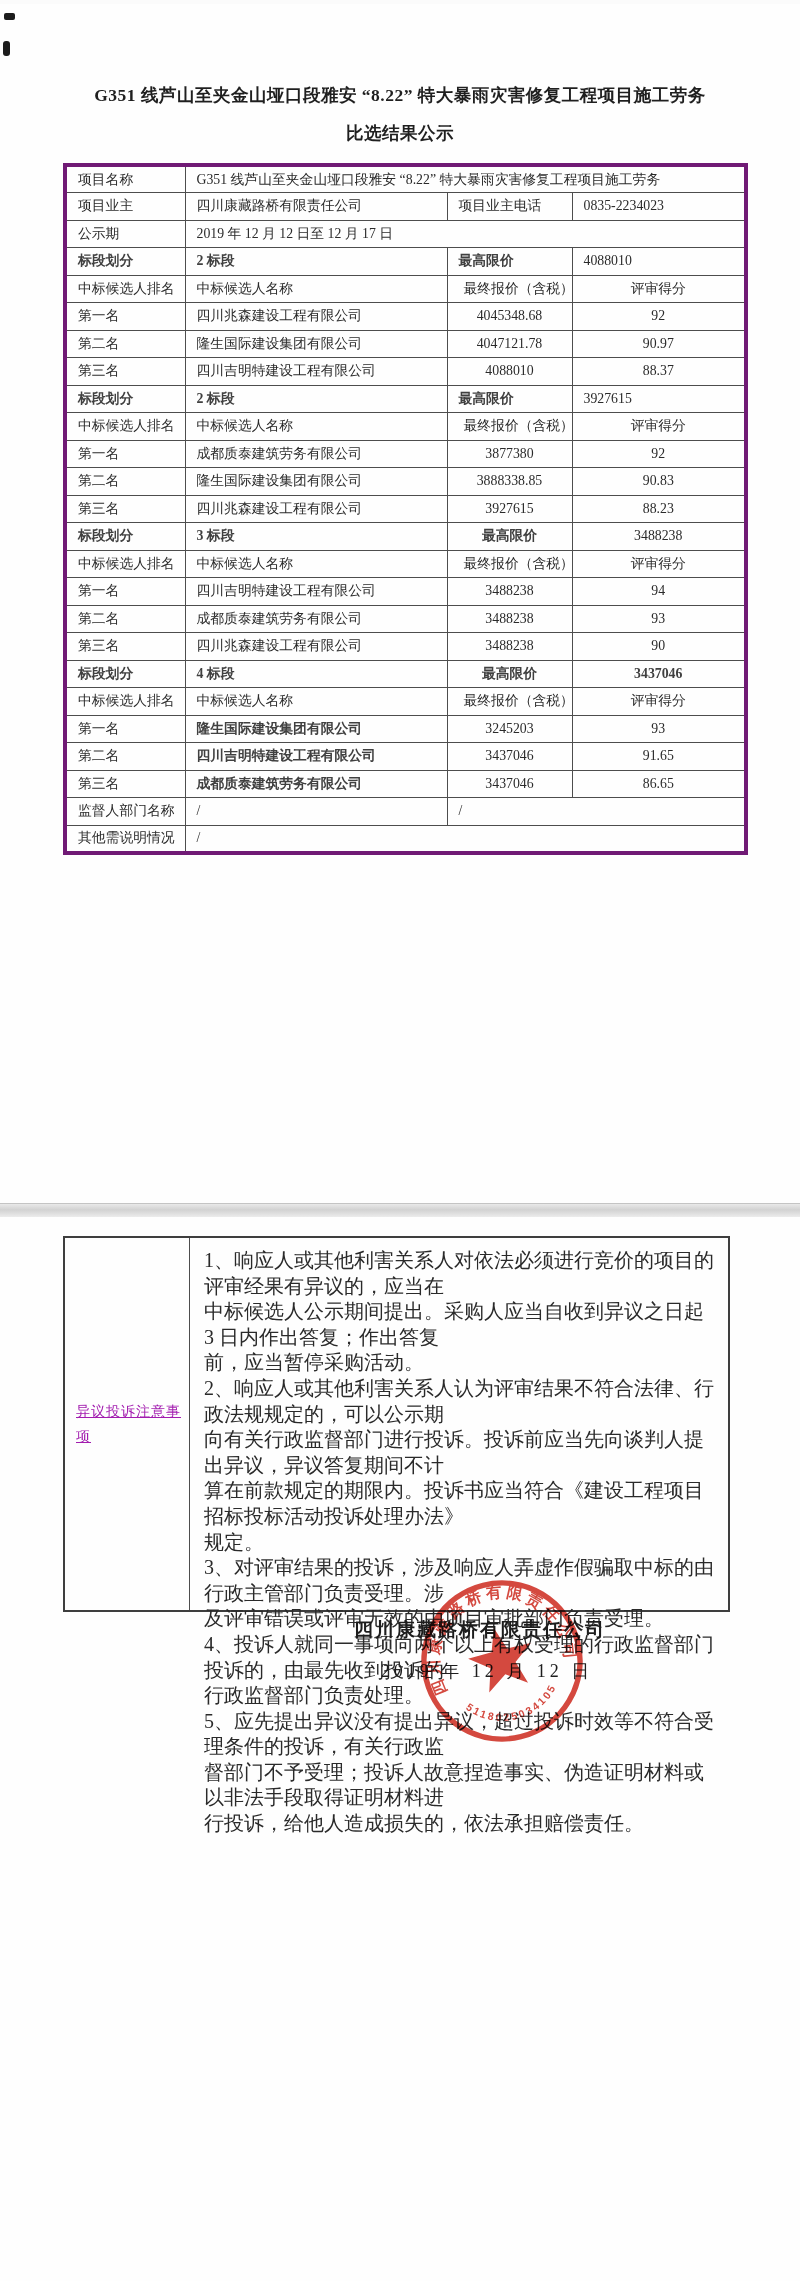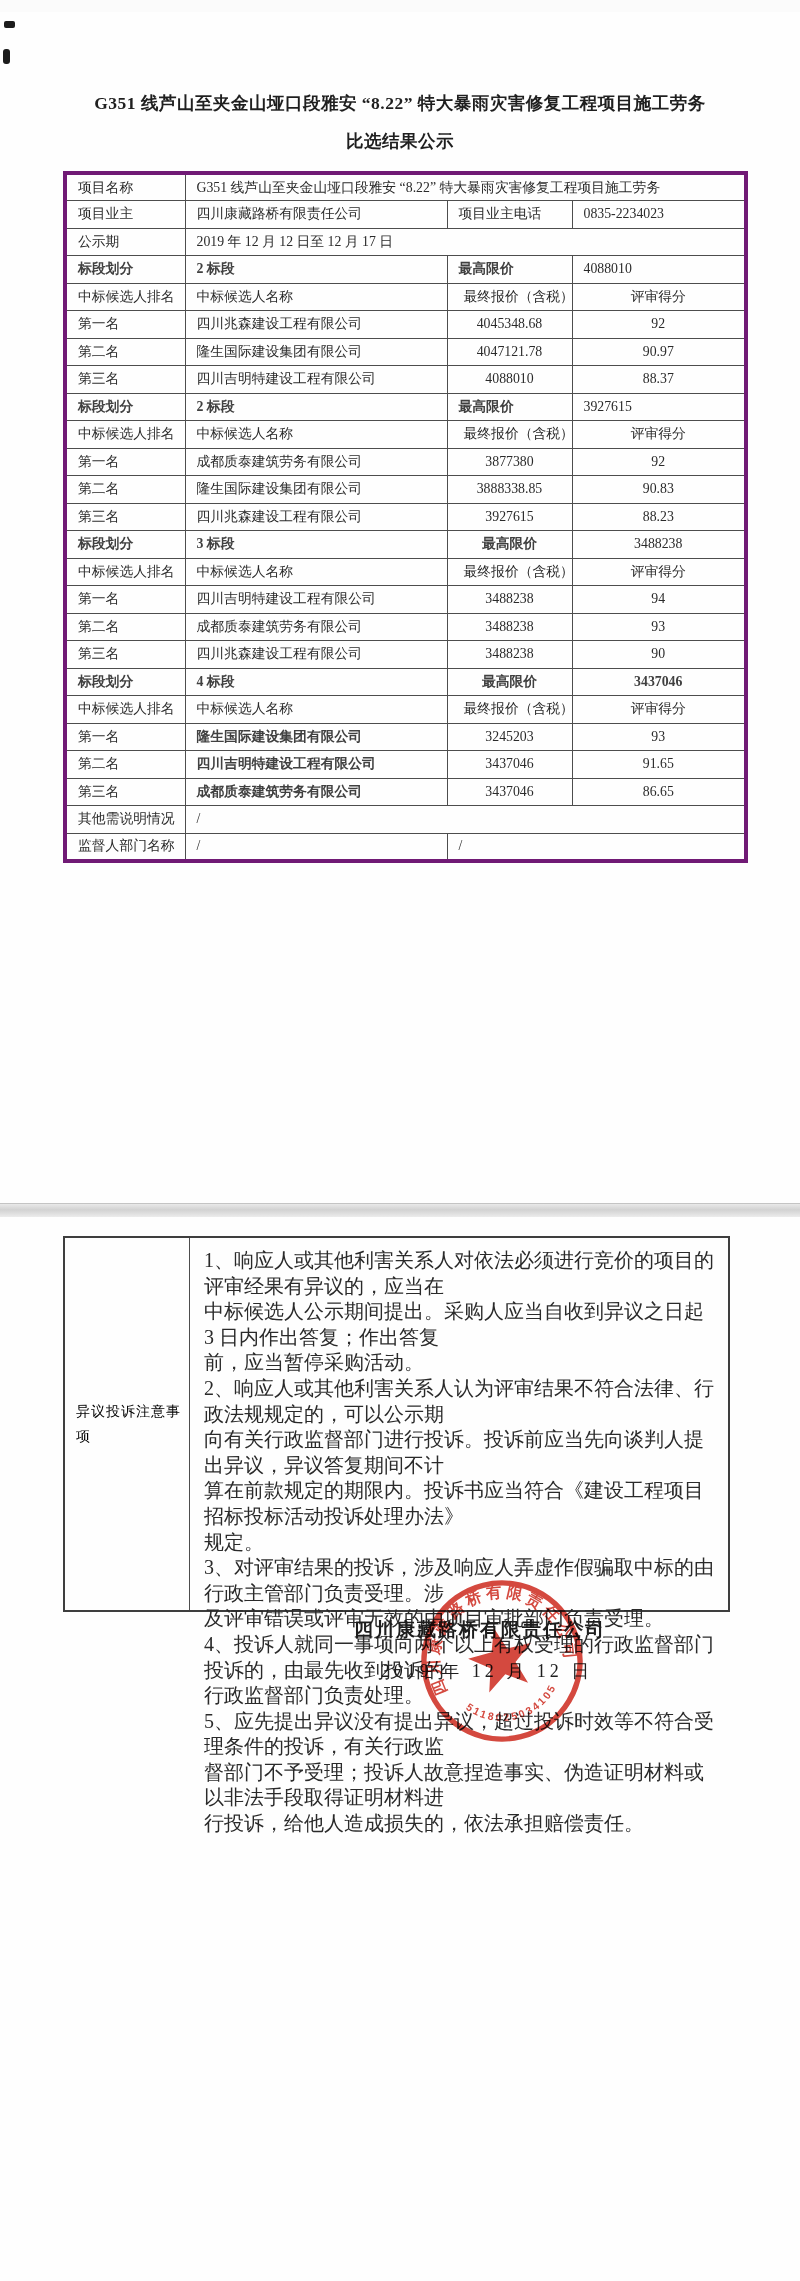--- a/index.html
+++ b/index.html
@@ -6,21 +6,21 @@
   html,body { width:800px; }
   body {
     position: relative;
     width: 800px; height: 2281px;
     background: #fbfbfb;
     font-family: "Liberation Serif", "DejaVu Serif", serif;
     color: #2b2b2b;
     overflow: hidden;
   }
   .page { position: absolute; left: 0; width: 800px; background: #fefefe; }
-  #page1 { top: 12px; height: 1203px; }
+  #page1 { top: 4px; height: 1203px; }
   #page-gap { position:absolute; top:1203px; left:0; width:800px; height:14px;
     background: linear-gradient(#e9e9e9, #d2d2d2 45%, #ececec); border-top:1px solid #c4c4c4; }
   #page2 { top: 1217px; height: 1064px; }
 
   .speck { position:absolute; background:#1c1c1c; border-radius:2px; }
   #speck1 { left:4px; top:9px; width:11px; height:7px; }
   #speck2 { left:3px; top:37px; width:7px; height:15px; border-radius:3px; }
 
   .doc-title { position: absolute; top: 72px; left: 0; width: 100%;
     text-align: center; font-weight: bold; font-size: 17.5px; line-height: 38px;
@@ -43,21 +43,21 @@
   table.results td.b { font-weight: bold; color:#404040; }
 
   .notice {
     position: absolute; left: 63px; top: 1236px; width: 667px; height: 376px;
     border: 2px solid #3e3e3e; display: flex; background:#fefefe;
   }
   .notice-label {
     width: 125px; border-right: 1px solid #4d4d4d;
     display: flex; align-items: center;
     padding: 0 8px 0 11px;
-    font-size: 14px; line-height: 25px; letter-spacing: 1px; color:#000000;
+    font-size: 14px; line-height: 25px; letter-spacing: 1px; color:#a21caf;text-decoration:underline;
   }
   .notice-body {
     flex: 1; padding: 10px 10px 0 14px;
     font-size: 20px; line-height: 25.6px;
     white-space: pre-line; color:#2a2a2a;
   }
 
   .sig-company { position: absolute; top: 1617px; left: 120px; width: 720px;
     text-align: center; font-size: 19px; font-weight: bold; letter-spacing: 2px; color:#1d1d1d; }
   .sig-date { position: absolute; top: 1659px; left: 134px; width: 706px;
@@ -214,27 +214,27 @@
           <td class="c">3437046</td>
           <td class="c">91.65</td>
         </tr>
         <tr>
           <td>第三名</td>
           <td class="b">成都质泰建筑劳务有限公司</td>
           <td class="c">3437046</td>
           <td class="c">86.65</td>
         </tr>
         <tr>
-          <td>其他需说明情况</td>
-          <td colspan="3">/</td>
-        </tr>
-        <tr>
           <td>监督人部门名称</td>
           <td>/</td>
           <td colspan="2">/</td>
+        </tr>
+        <tr>
+          <td>其他需说明情况</td>
+          <td colspan="3">/</td>
         </tr>
       </tbody>
   </table>
 </div>
 
 <div id="page-gap"></div>
 
 <div class="page" id="page2">
   <div class="notice" style="position:absolute; left:63px; top:19px;">
     <div class="notice-label">异议投诉注意事项</div>

